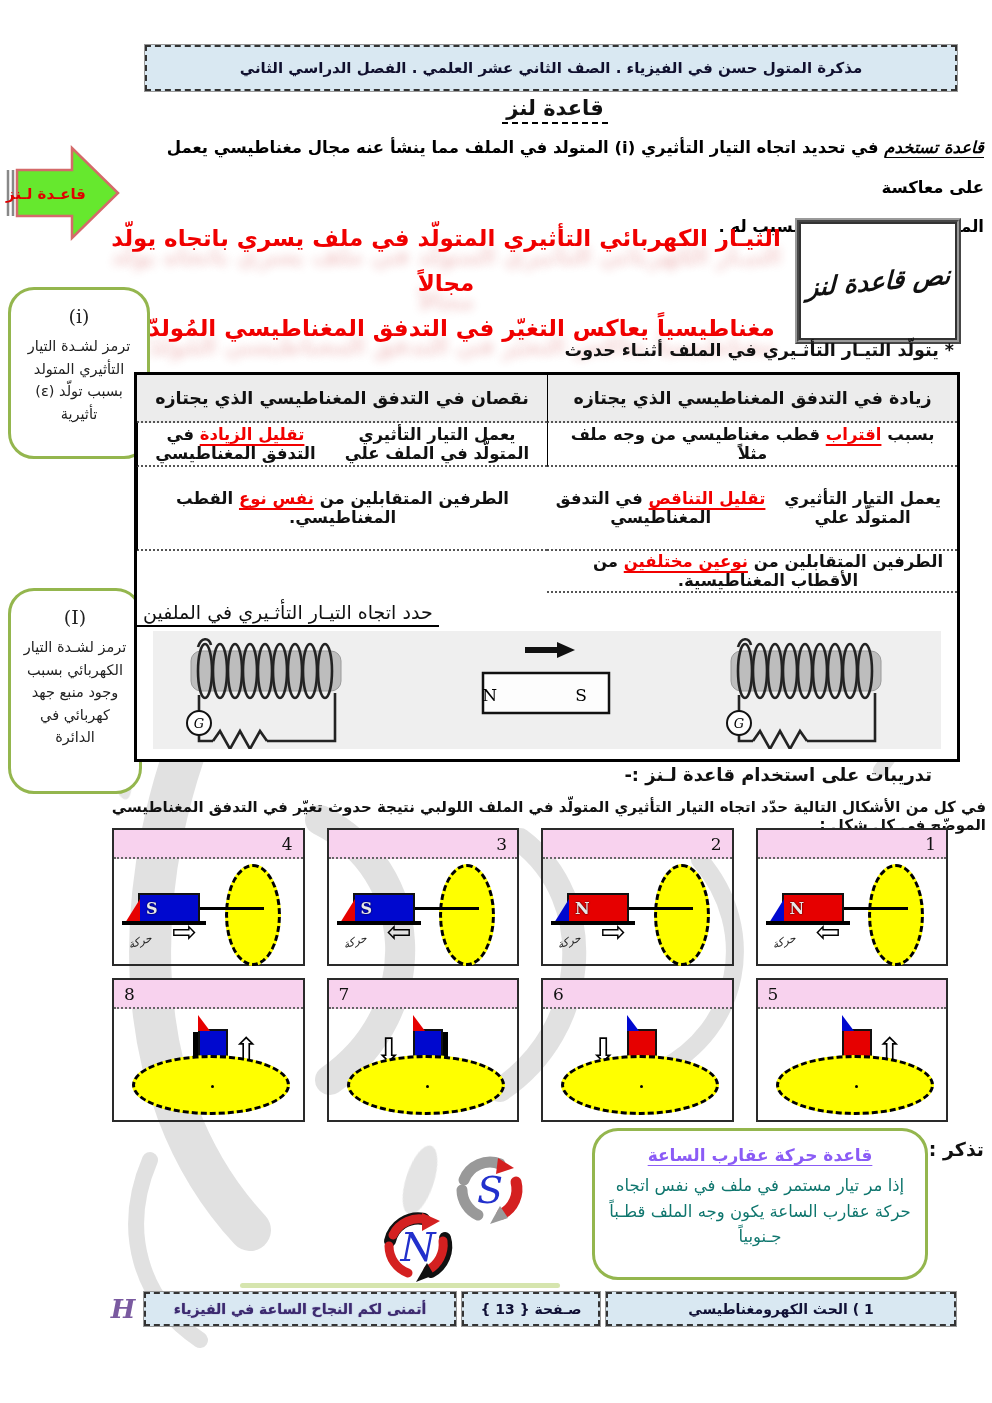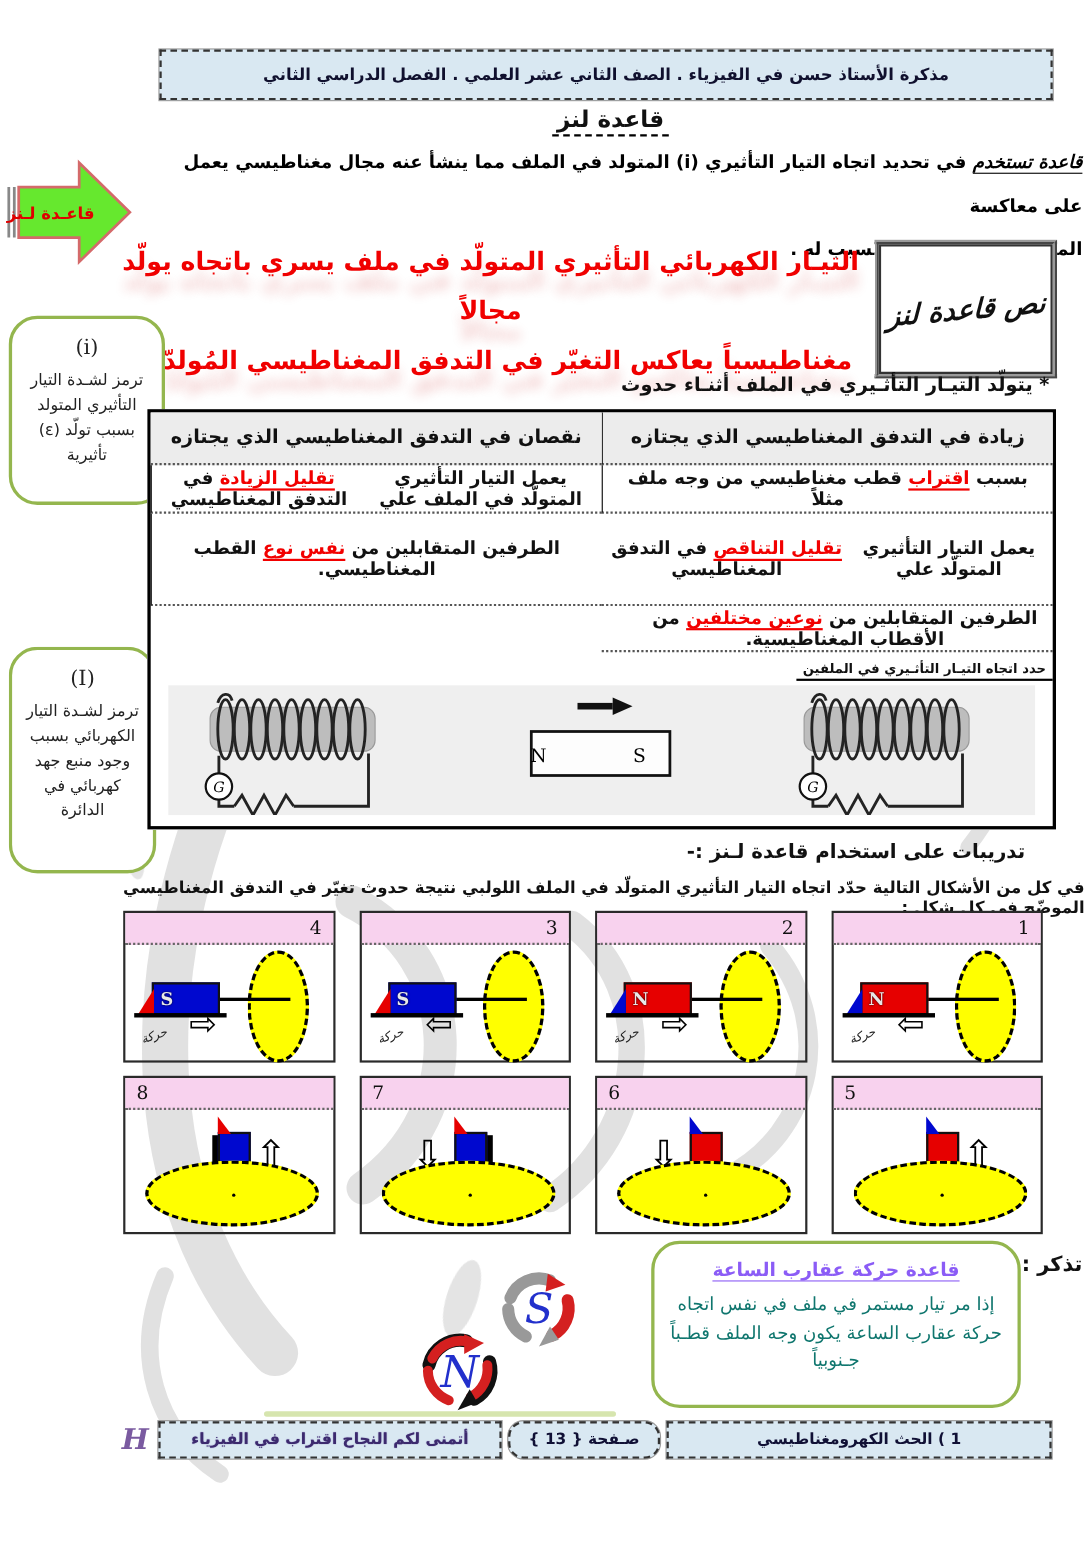--- a/index.html
+++ b/index.html
@@ -43,21 +43,21 @@
   
   .main-box{left:134px;top:372px;width:820px;border:3px solid #000;background:#fff;}
   .flux-table{display:grid;grid-template-columns:1fr 1fr;grid-template-rows:48px 44px 84px 42px;}
   .cell{display:flex;align-items:center;justify-content:center;text-align:center;
         font-weight:bold;font-size:16.5px;border-bottom:2px dotted #555;padding:2px 8px;}
   .cell.inc{border-left:1.5px solid #000;}  
   .cell.hd{background:#ececec;font-size:17.5px;}
   .cell.two{flex-direction:row;gap:10px;}
   .rl{color:#f20000;text-decoration:underline;text-decoration-color:#f20000;
       text-decoration-thickness:2px;text-underline-offset:4px;}
-  .dir-head{text-align:right;font-weight:bold;font-size:12px;padding:8px 0 4px;}
+  .dir-head{text-align:left;font-weight:normal;font-size:19px;padding:8px 0 4px;}
   .dir-head span{border-bottom:2px solid #000;padding:0 6px 2px;}
   .dir-diagram{margin:4px 16px 10px;height:118px;background:#efefef;}
   
   .ex-heading{right:60px;top:764px;font-weight:bold;font-size:18px;}
   .ex-instr{right:6px;top:798px;width:878px;text-align:right;font-weight:bold;font-size:15px;}
   .fig-row{left:112px;width:836px;display:flex;gap:22px;z-index:2;}
   .row1{top:828px;height:138px;}
   .row2{top:978px;height:144px;}
   .fig{flex:1;border:2px solid #2a2a2a;background:transparent;display:flex;flex-direction:column;}
   .fig-head{height:27px;background:#f8d2ee;border-bottom:2px dotted #666;
@@ -106,21 +106,21 @@
   .rem-title{color:#8b5cf6;font-weight:bold;font-size:17px;text-decoration:underline;
              text-underline-offset:4px;margin-bottom:8px;}
   .rem-text{font-size:16.5px;line-height:1.55;color:#0f766e;}
   .ns-art{left:350px;top:1142px;z-index:2;}
   
   .footer{left:108px;top:1292px;width:848px;height:34px;display:flex;gap:6px;align-items:stretch;z-index:2;}
   .fcell{background:#d9e8f2;border:2px dashed #333;box-shadow:0 0 0 1px #999;
          display:flex;align-items:center;justify-content:center;font-weight:bold;
          font-size:14px;color:#101035;box-sizing:border-box;}
   .f-right{flex:0 0 350px;}
-  .f-center{flex:0 0 138px;border-radius:14px;}
+  .f-center{flex:0 0 138px;}
   .f-left{flex:0 0 312px;color:#3c2a6e;text-shadow:0 0 1px #6a5aa0;}
   .f-logo{flex:1;display:flex;align-items:center;justify-content:center;
           font-family:"DejaVu Serif",serif;font-style:italic;font-weight:bold;
           font-size:26px;color:#7a5aa0;background:transparent;border:none;box-shadow:none;}
   .greenline{left:240px;top:1283px;width:320px;height:5px;background:#cfe0a0;
              border-radius:3px;opacity:.85;z-index:1;}
 </style>
 </head>
 <body>
 
@@ -136,21 +136,21 @@
       <path d="M 150 1160 C 120 1230, 140 1300, 200 1340" stroke-width="16"></path>
     </g>
     <g fill="#c9c9c9" opacity="0.5">
       <ellipse cx="420" cy="1180" rx="14" ry="36" transform="rotate(18 420 1180)"></ellipse>
       <ellipse cx="120" cy="770" rx="10" ry="30" transform="rotate(-12 120 770)"></ellipse>
     </g>
   </svg>
   <div class="abs greenline"></div>
 
   <div class="abs z hdr">
-    <span>مذكرة الأستاذ حسن في الفيزياء . الصف الثاني عشر العلمي . الفصل الدراسي الثاني</span>
+    <span>مذكرة المتول حسن في الفيزياء . الصف الثاني عشر العلمي . الفصل الدراسي الثاني</span>
   </div>
 
   <div class="abs z page-title">
     <span>قاعدة لنز</span>
   </div>
 
   <svg class="abs z lenz-arrow" viewBox="0 0 118 110">
     <g stroke="#d46a6a" stroke-width="2.5">
       <line x1="4" y1="32" x2="4" y2="78" stroke="#888"></line>
       <line x1="9" y1="32" x2="9" y2="78" stroke="#888"></line>
@@ -441,17 +441,17 @@
       </g>
       <polygon points="4,-34 22,-26 4,-16" fill="#d42020"></polygon>
       <polygon points="16,28 -2,35 9,16" fill="#111111"></polygon>
       <text x="0" y="14" text-anchor="middle" font-size="40" font-style="italic" fill="#2230cc" font-family="DejaVu Serif,serif">N</text>
     </g>
   </svg>
 
   <div class="abs footer">
     <div class="fcell f-right">1 ) الحث الكهرومغناطيسي</div>
     <div class="fcell f-center">صـفحة { 13 }</div>
-    <div class="fcell f-left">أتمنى لكم النجاح اقتراب في الفيزياء</div>
+    <div class="fcell f-left">أتمنى لكم النجاح الساعة في الفيزياء</div>
     <div class="fcell f-logo">H</div>
   </div>
 
 </div>
 
 </body></html>

